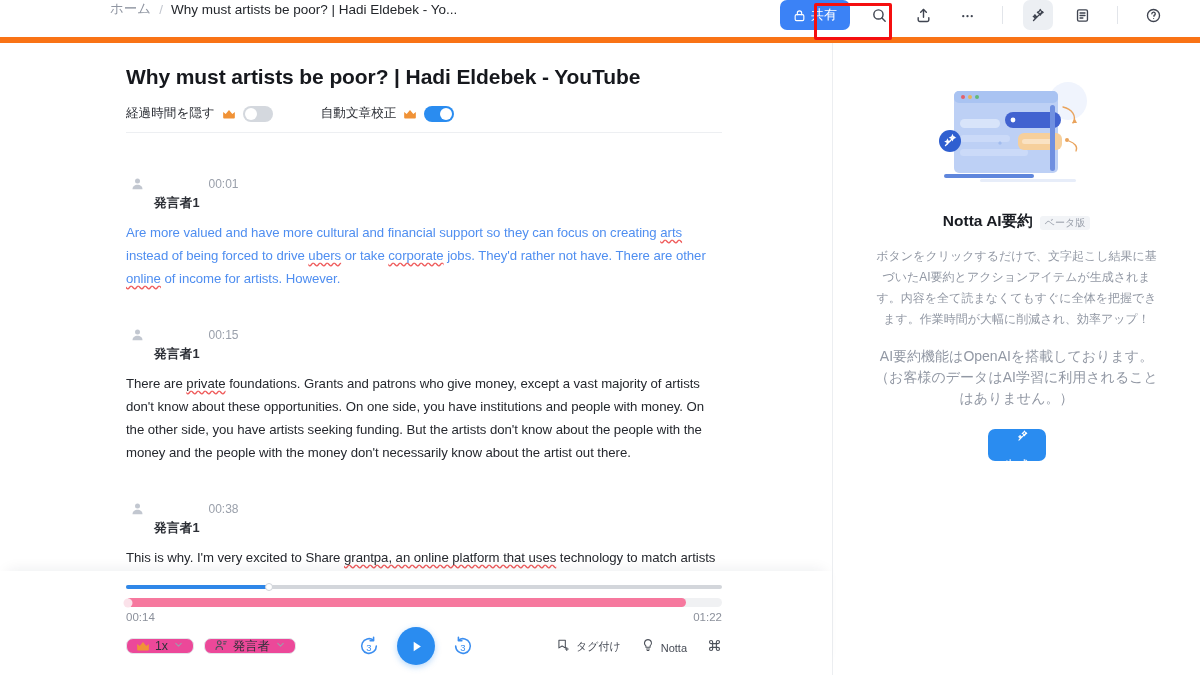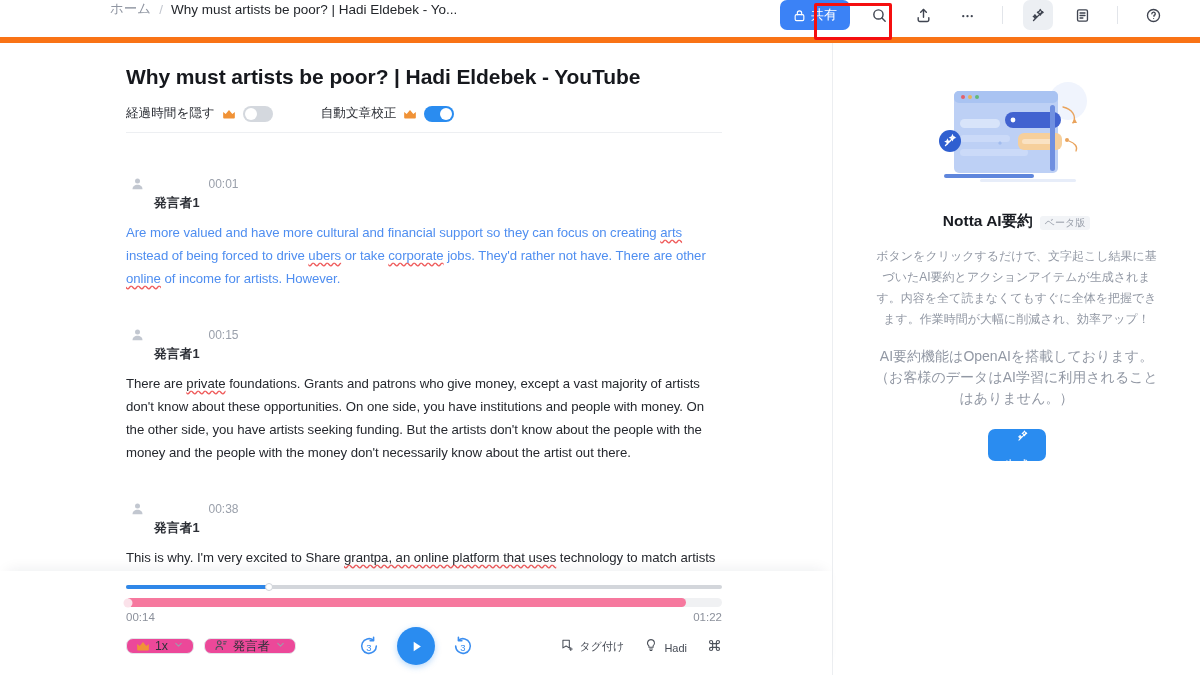--- a/index.html
+++ b/index.html
@@ -627,21 +627,21 @@
             </div>
 
             <div class="tool">
               <span>
                 <svg width="14" height="14" viewBox="0 0 24 24" fill="none" stroke="#4b5059" stroke-width="1.8" stroke-linecap="round" stroke-linejoin="round">
                   <path d="M12 2.8a6 6 0 0 0-3.6 10.8v2.2h7.2v-2.2A6 6 0 0 0 12 2.8z"></path>
                     <path d="M9.5 19h5"></path>
                     <path d="M10.5 21.5h3"></path>
                 </svg>
               </span>
-              <span>Hadi</span>
+              <span>Notta</span>
             </div>
 
             <div class="tool">
               <span>
                 <svg width="15" height="15" viewBox="0 0 24 24" fill="none" stroke="#4b5059" stroke-width="1.8" stroke-linecap="round" stroke-linejoin="round">
                   <path d="M9 9h6v6H9z"></path>
                   <path d="M9 9V6.5A2.5 2.5 0 1 0 6.5 9z"></path>
                   <path d="M15 9V6.5A2.5 2.5 0 1 1 17.5 9z"></path>
                   <path d="M9 15v2.5A2.5 2.5 0 1 1 6.5 15z"></path>
                   <path d="M15 15v2.5a2.5 2.5 0 1 0 2.5-2.5z"></path>

